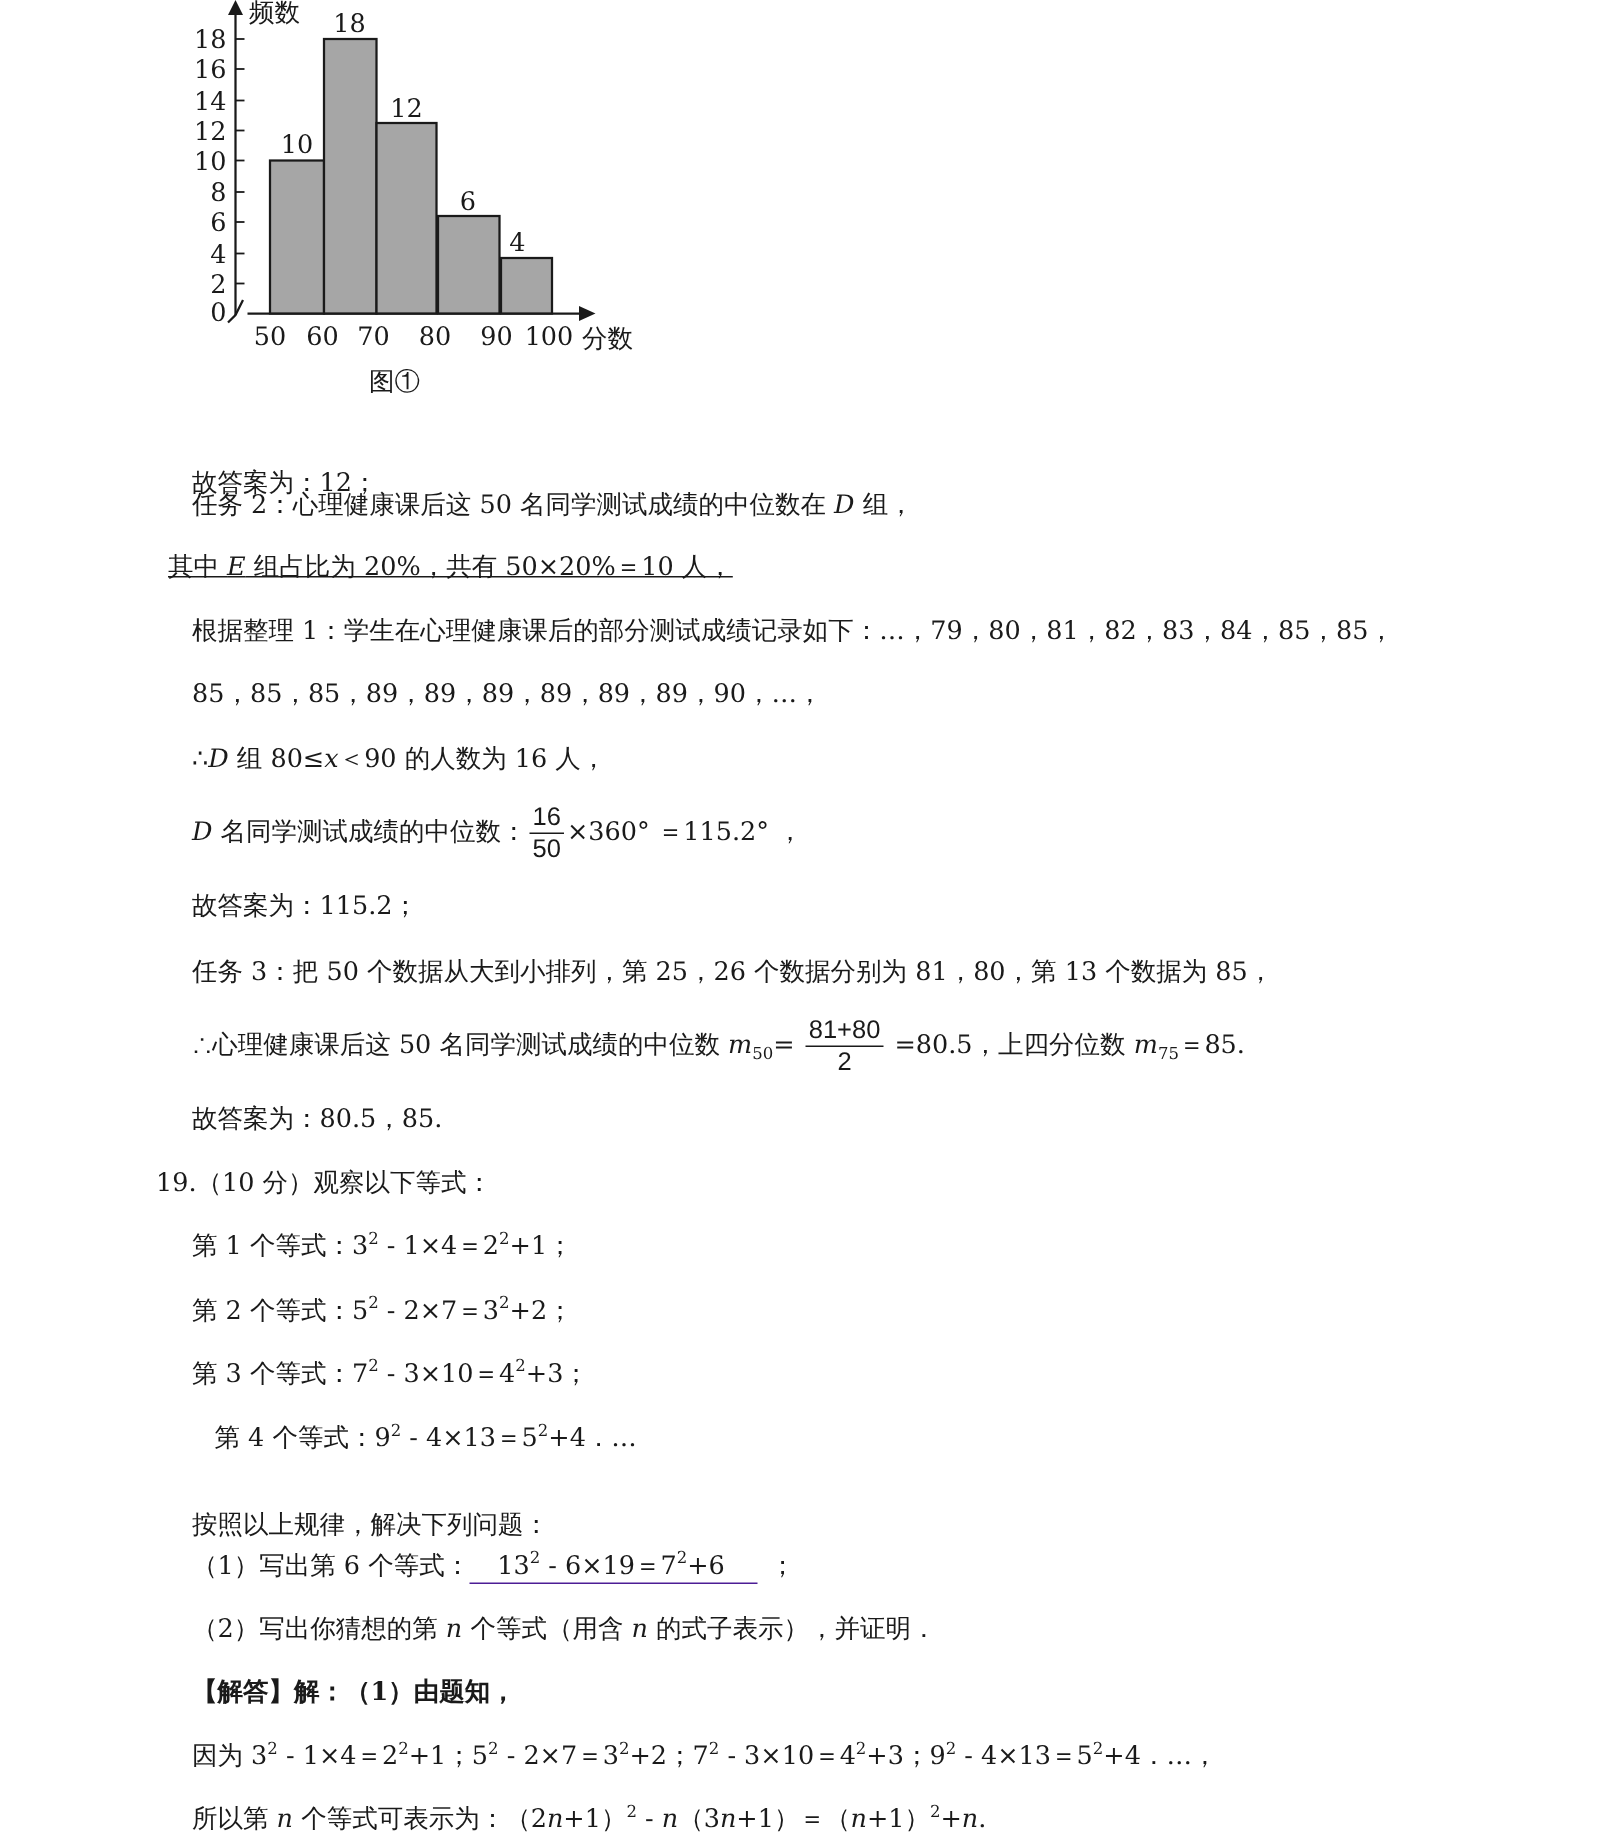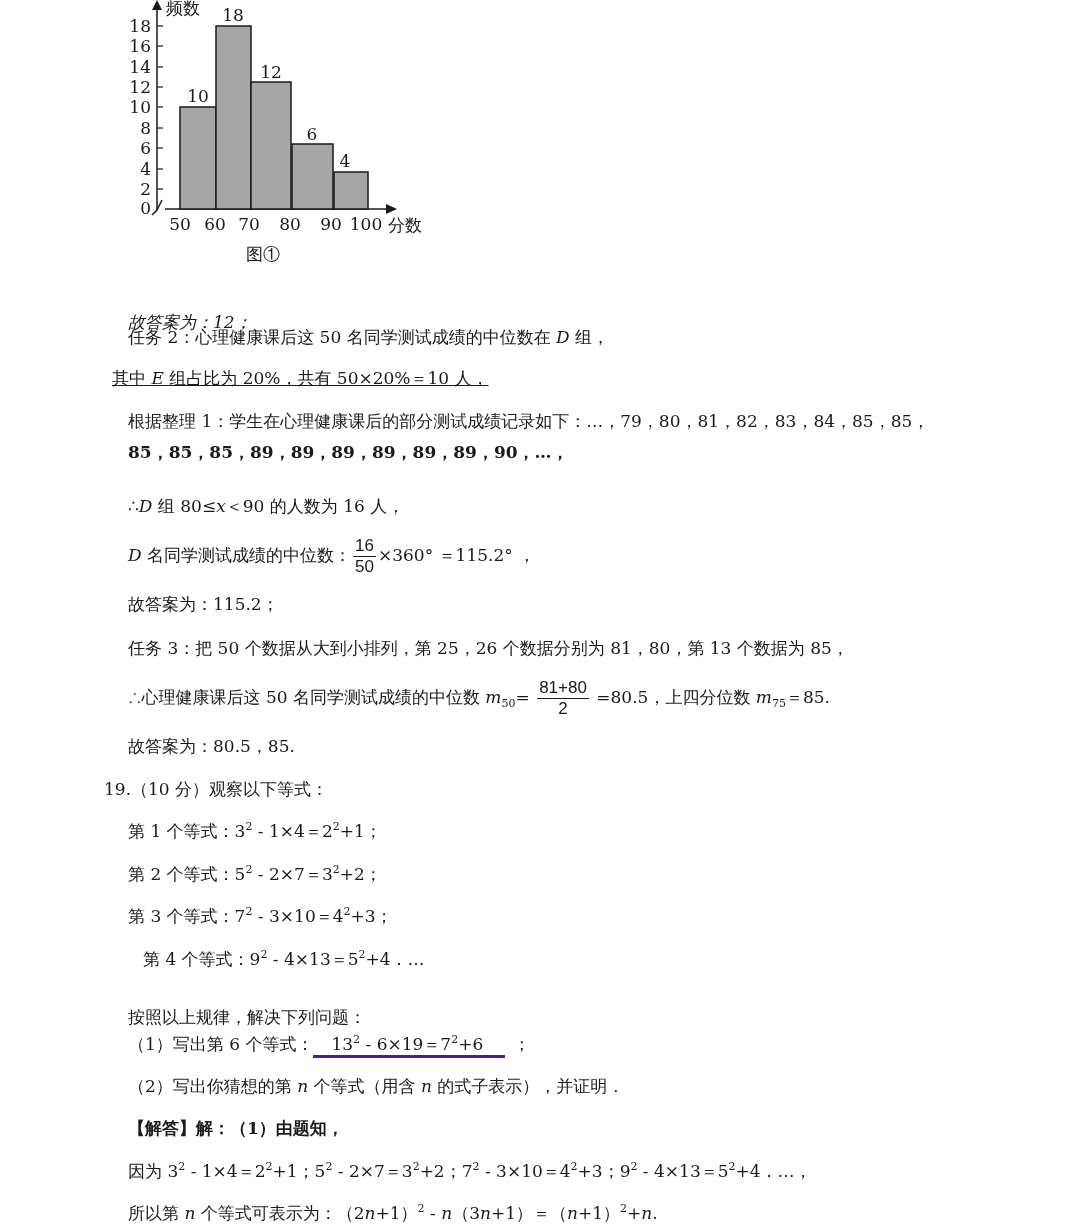--- a/index.html
+++ b/index.html
@@ -5,21 +5,21 @@
   html, body { margin:0; padding:0; background:#ffffff; }
   body { width:1080px; height:1228px; position:relative; overflow:hidden;
          font-family:"DejaVu Serif","Liberation Serif",serif; color:#1a1a1a; }
   .line { position:absolute; font-size:17px; white-space:nowrap; line-height:22px; }
   .it { font-style:italic; }
   sup { font-size:11px; vertical-align:7px; line-height:0; }
   sub { font-size:11px; vertical-align:-4px; line-height:0; }
   .frac { display:inline-block; vertical-align:middle; text-align:center; margin:0 2px; }
   .frac .num { display:block; border-bottom:1px solid #1a1a1a; padding:0 2px; line-height:20px; font-family:"Liberation Sans",sans-serif; }
   .frac .den { display:block; line-height:20px; font-family:"Liberation Sans",sans-serif; }
-  .blank { display:inline-block; border-bottom:3px solid #4c1d95; padding:0 22px 0 18px; }
+  .blank { display:inline-block; border-bottom:1px solid #4c1d95; padding:0 22px 0 18px; }
   #chart { position:absolute; left:120px; top:0; }
 </style>
 </head>
 <body>
 
 <svg id="chart" width="320" height="270" viewBox="0 0 320 270">
   <g font-family="DejaVu Serif, serif" font-size="17" fill="#1a1a1a">
 
     <line x1="37" y1="210" x2="37" y2="8" stroke="#1a1a1a" stroke-width="1.5"></line>
     <polygon points="37,0 32,10 42,10" fill="#1a1a1a"></polygon>
@@ -74,33 +74,33 @@
       <text x="129" y="230">70</text>
       <text x="170" y="230">80</text>
       <text x="211" y="230">90</text>
       <text x="246" y="230">100</text>
     </g>
     <text x="268" y="231">分数</text>
     <text x="143" y="260" text-anchor="middle">图①</text>
   </g>
 </svg>
 
-<div class="line" style="left:128px;top:311px;font-style:italic;"><span>故答案为：12；</span></div>
+<div class="line" style="left:128px;top:311px;"><span>故答案为：12；</span></div>
 
 <div class="line" style="left:128px;top:325px;top:326px;">
   <span>任务 2：心理健康课后这 50 名同学测试成绩的中位数在 </span><span class="it">D</span><span> 组，</span>
 </div>
 
 <div class="line" style="left:112px;top:367px;text-decoration:underline;">
   <span>其中 </span><span class="it">E</span><span> 组占比为 20%，共有 50×20%＝10 人，</span>
 </div>
 
 <div class="line" style="left:128px;top:410px;"><span>根据整理 1：学生在心理健康课后的部分测试成绩记录如下：…，79，80，81，82，83，84，85，85，</span></div>
 
-<div class="line" style="left:128px;top:441px;font-weight:bold;"><span>85，85，85，89，89，89，89，89，89，90，…，</span></div>
+<div class="line" style="left:128px;top:452px;"><span>85，85，85，89，89，89，89，89，89，90，…，</span></div>
 
 <div class="line" style="left:128px;top:495px;">
   <span>∴</span><span class="it">D</span><span> 组 80≤</span><span class="it">x</span><span>＜90 的人数为 16 人，</span>
 </div>
 
 <div class="line" style="left:128px;top:533px;line-height:44px;">
   <span class="it">D</span><span> 名同学测试成绩的中位数：</span><span class="frac"><span class="num">16</span><span class="den">50</span></span><span>×360° ＝115.2° ，</span>
 </div>
 
 <div class="line" style="left:128px;top:593px;"><span>故答案为：115.2；</span></div>

